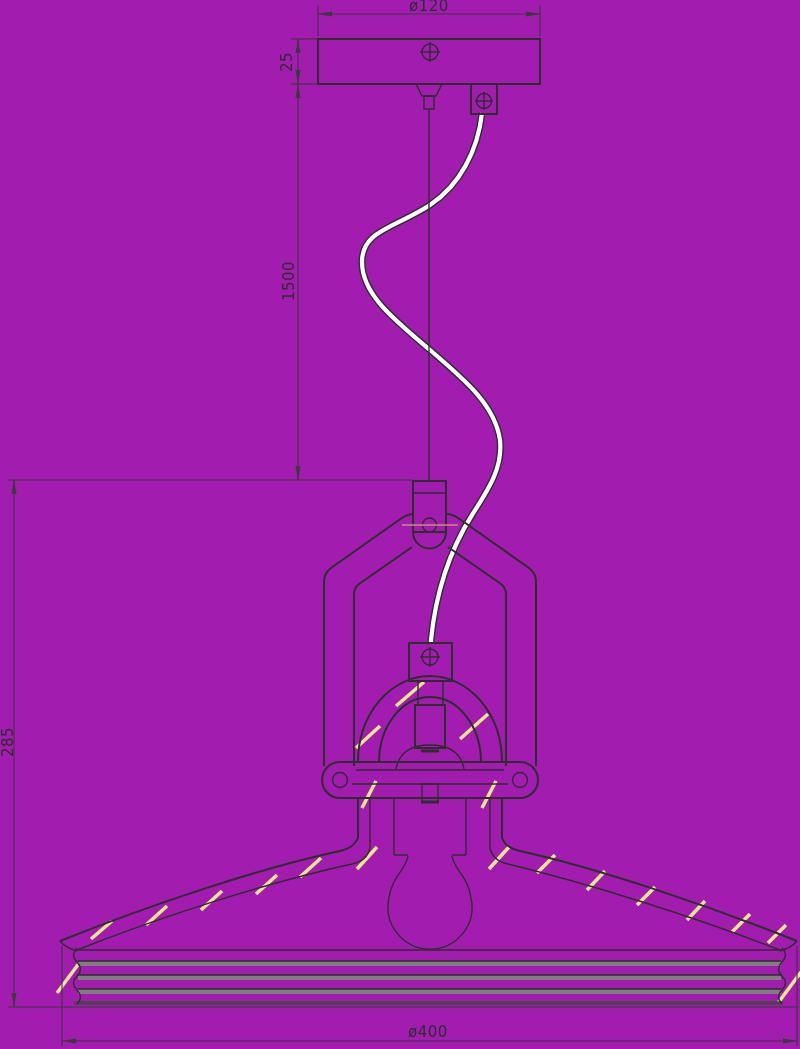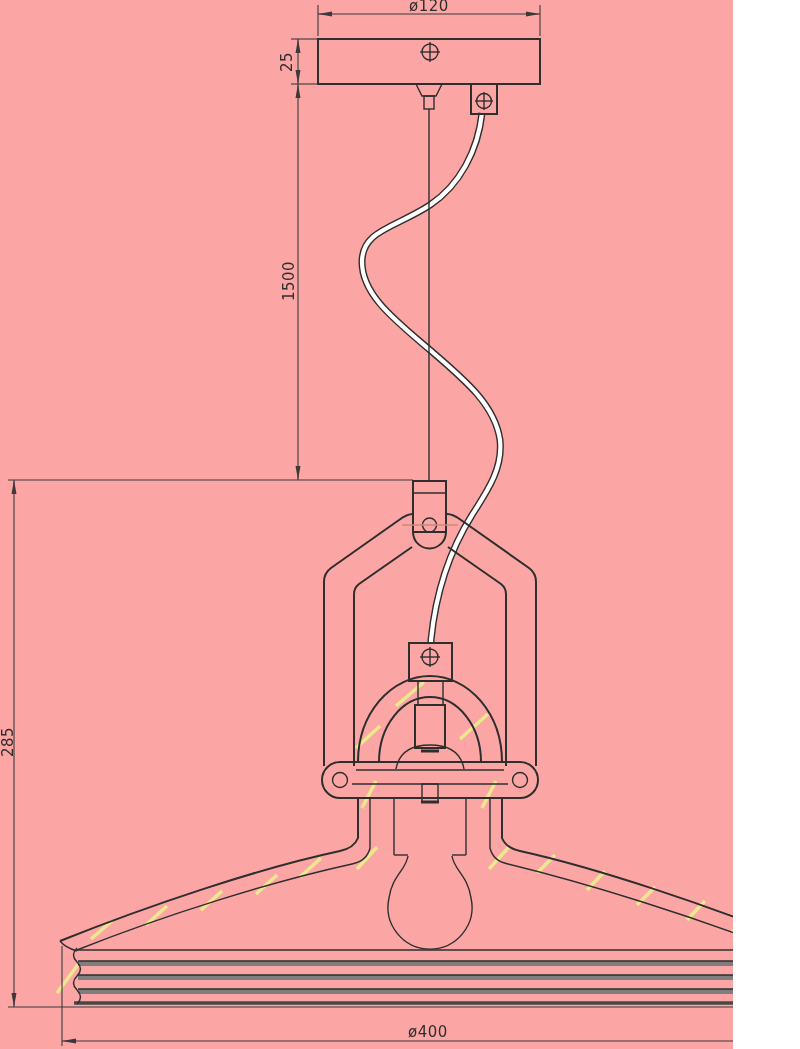--- a/index.html
+++ b/index.html
@@ -1,16 +1,16 @@
 <!DOCTYPE html>
 <html><head>
 <meta charset="utf-8">
 <style>
   html,body{margin:0;padding:0;background:#ffffff;}
-  .stage{position:relative;width:733px;height:1049px;background:#fca5a5;overflow:hidden;
+  .stage{position:relative;width:800px;height:1049px;background:#a21caf;overflow:hidden;
          font-family:"DejaVu Sans", "Liberation Sans", sans-serif;}
   svg{position:absolute;left:0;top:0;}
   .ln{stroke:#2e2e2e;stroke-width:2;fill:none;}
   .thin{stroke:#2e2e2e;stroke-width:1.4;fill:none;}
   .dim{stroke:#3a3a3a;stroke-width:1.1;fill:none;}
   .arrow{fill:#3a3a3a;stroke:none;}
   .dimtext{fill:#2e2e2e;font-size:15px;letter-spacing:0.5px;}
   .hatch{stroke:#ece88e;stroke-width:3.5;fill:none;}
   .rib{fill:#7e7e7e;stroke:none;}
   .cord-outer{stroke:#2e2e2e;stroke-width:7;fill:none;}

